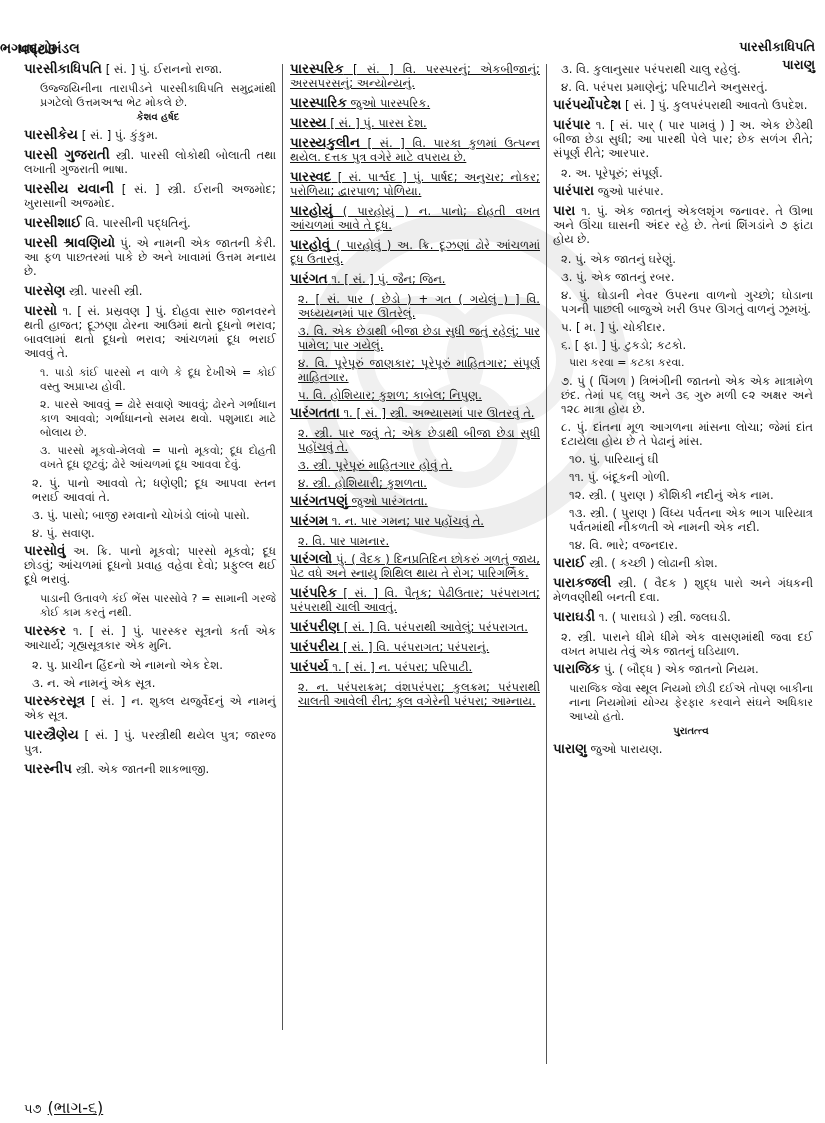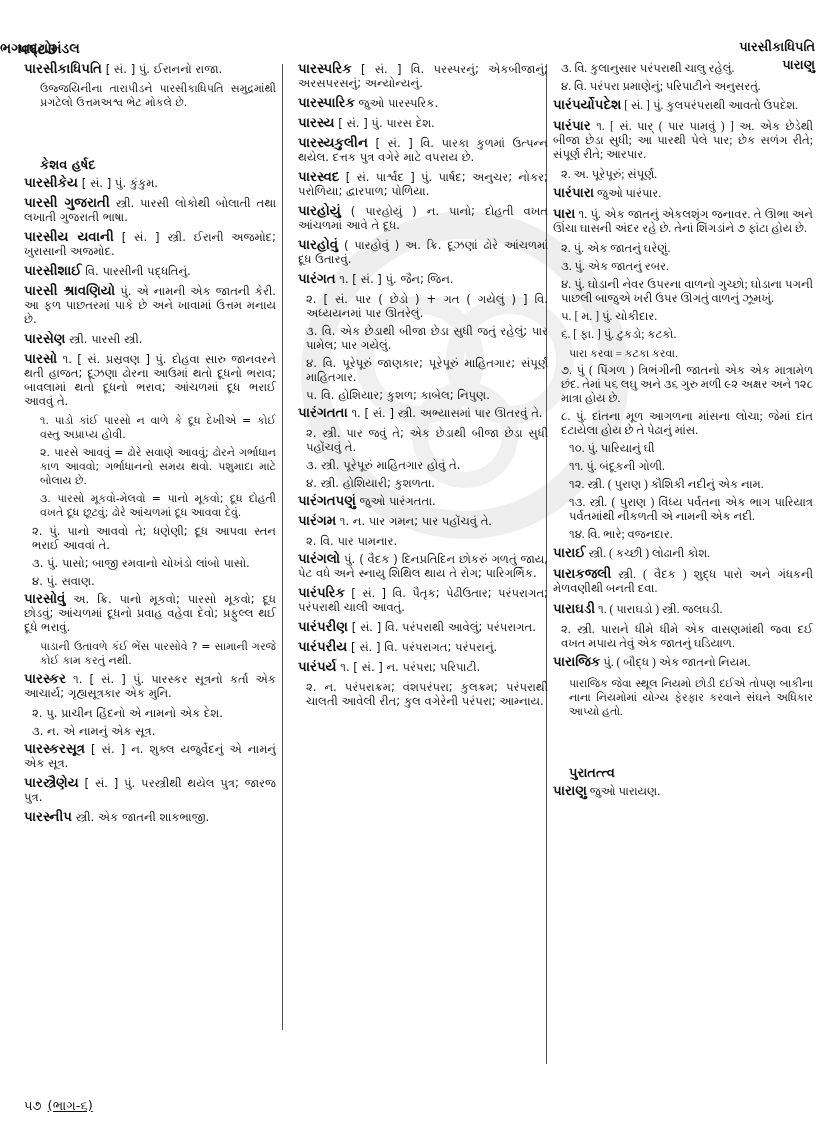--- a/index.html
+++ b/index.html
@@ -5,33 +5,33 @@
   html, body { margin:0; padding:0; background:#ffffff; }
   body { width:825px; height:1123px; position:relative; overflow:hidden;
          font-family:"DejaVu Sans", sans-serif; color:#111; }
   .header { position:absolute; top:16px; left:0; width:825px; height:60px; }
   .hdr-page { position:absolute; left:18px; top:24px; font-size:15px; font-weight:bold; }
   .hdr-title { position:absolute; left:0; right:0; top:24px; font-size:14px; font-weight:bold; }
   .hdr-guide { position:absolute; right:10px; top:22px; text-align:right; font-size:13px; font-weight:bold; line-height:18px; }
   .watermark { position:absolute; left:300px; top:210px; width:330px; height:330px; pointer-events:none; }
   .col { position:absolute; top:62px; font-size:11.6px; line-height:14px; }
   .col1 { left:24px; width:252px; }
-  .col2 { left:298px; width:250px; }
-  .col3 { left:553px; width:260px;font-family:Liberation Serif, serif; }
+  .col2 { left:290px; width:250px;text-decoration:underline; }
+  .col3 { left:553px; width:260px; }
   .divider { position:absolute; top:64px; width:1px; background:#555; }
   .div1 { left:282px; height:966px; }
   .div2 { left:546px; height:1000px; }
   .entry { margin:0 0 6px 0; text-align:justify; }
   .hw { font-weight:bold; font-size:13.4px; }
   .sense { margin:0 0 4px 8px; text-align:justify; }
   .sense.flush { margin-left:16px; }
   .quote { margin:0 0 4px 16px; font-size:11px; text-align:justify; }
-  .quote .src { display:block; text-align:left; font-weight:bold; font-size:13px;margin-top:48px; }
+  .quote .src { display:block; text-align:center; font-weight:bold; font-size:10px; }
   .footer { position:absolute; left:24px; top:1098px; font-size:13px; }
-  .footer .vol { font-size:13px; margin-left:6px;text-decoration:underline; }
+  .footer .vol { font-size:16px; margin-left:6px;text-decoration:underline; }
 </style>
 </head>
 <body>
 
 <div class="header">
   <div class="hdr-page">૫૫૮૩</div>
   <div class="hdr-title">ભગવદ્ગોમંડલ</div>
   <div class="hdr-guide">
     <div>પારસીકાધિપતિ</div>
     <div>પારાણુ</div>

